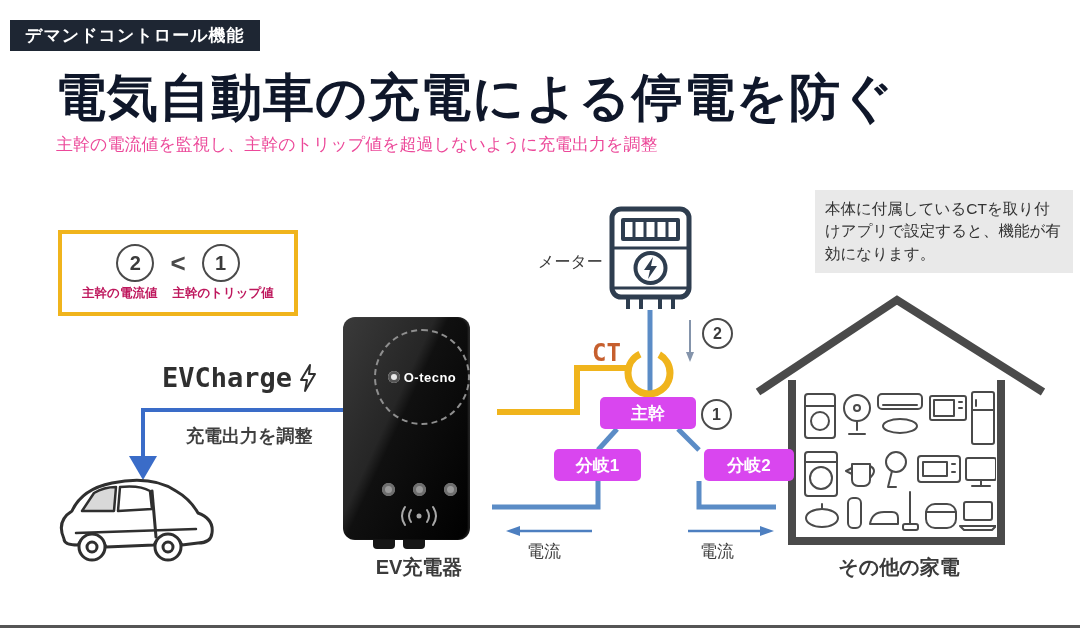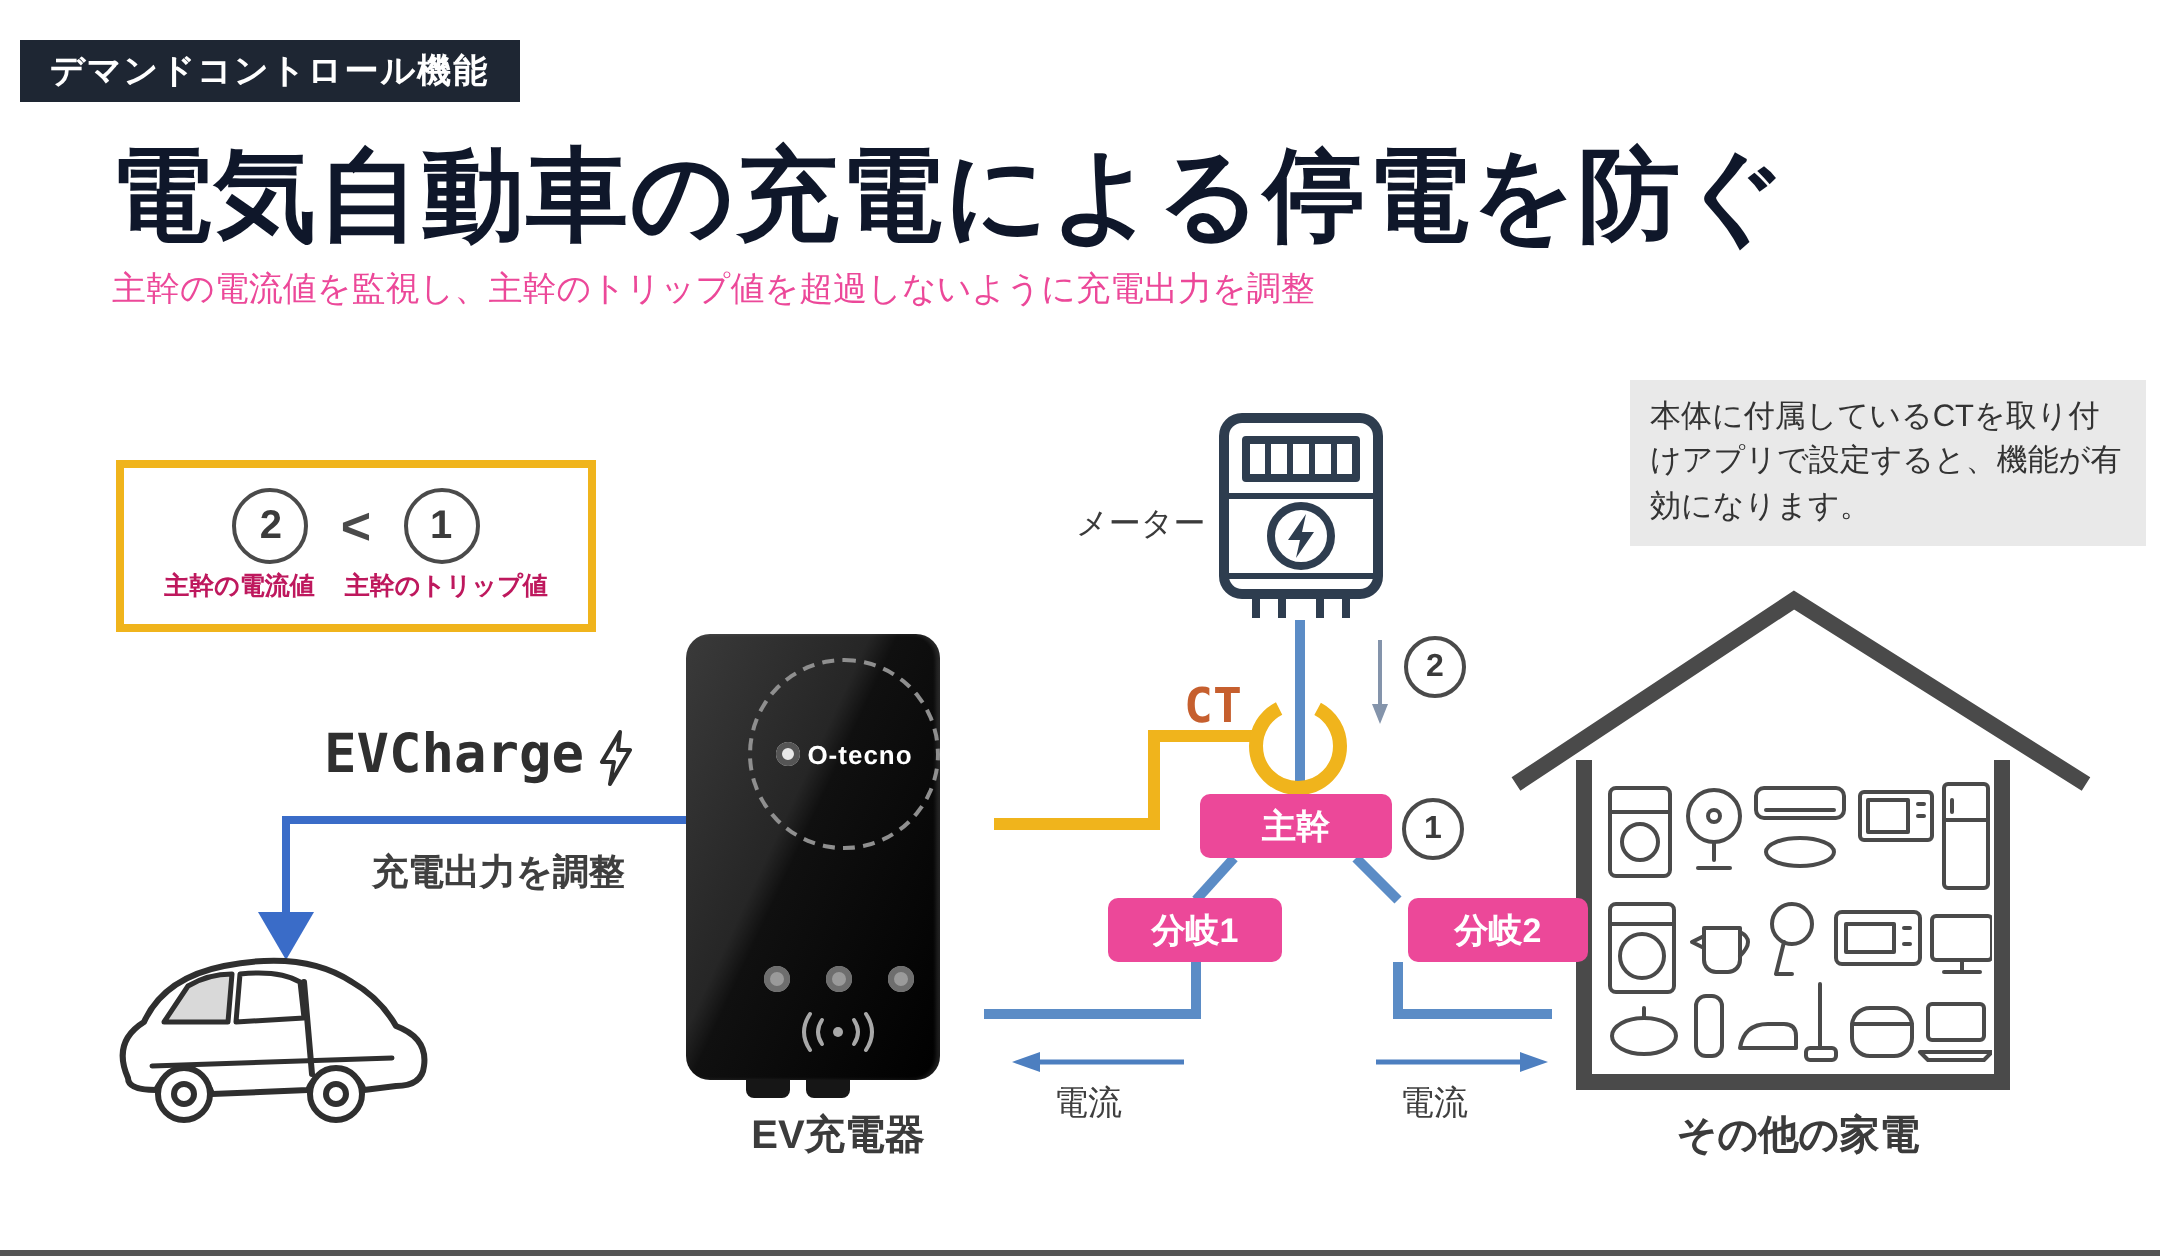--- a/index.html
+++ b/index.html
@@ -20,35 +20,35 @@
   .circle-num{width:34px;height:34px;border:2.5px solid #4a4a4a;border-radius:50%;display:flex;
               align-items:center;justify-content:center;font-size:20px;font-weight:600;color:#3b3b3b;}
   .lt{font-size:26px;font-weight:bold;color:#4a4a4a;}
   .cond-labels{display:flex;gap:15px;font-size:12.5px;font-weight:bold;color:#be185d;}
 
   
   .note-box{left:815px;top:190px;width:238px;padding:8px 10px;background:#E9E9E9;
             font-size:15.5px;line-height:1.45;color:#333;}
 
   
-  .evcharge{left:162px;top:362px;display:flex;align-items:flex-end;gap:7px;
+  .evcharge{left:162px;top:362px;display:flex;align-items:center;gap:7px;
             font-family:"DejaVu Sans Mono","Liberation Mono",monospace;
             font-size:27px;font-weight:bold;color:#2f2f2f;}
   .adjust{left:186px;top:424px;font-size:18px;font-weight:bold;color:#3f3f3f;}
   .meter-label{left:538px;top:252px;font-size:16px;color:#3b3b3b;}
   .ct-label{left:592px;top:339px;font-size:24px;font-weight:bold;color:#C65F2E;
             font-family:"DejaVu Sans Mono","Liberation Mono",monospace;}
   .charger-label{left:343px;top:554px;width:152px;text-align:center;font-size:20px;font-weight:bold;}
   .house-label{left:793px;top:554px;width:212px;text-align:center;font-size:20px;font-weight:bold;}
   .current-label{font-size:17px;color:#3f3f3f;}
   .cur-left{left:527px;top:540px;}
   .cur-right{left:700px;top:540px;}
 
   
-  .bluebox{background:#ec4899;border-radius:5px;color:#fff;font-weight:bold;font-size:17px;
+  .bluebox{background:#d946ef;border-radius:5px;color:#fff;font-weight:bold;font-size:17px;
            display:flex;align-items:center;justify-content:center;}
   .box-main{left:600px;top:397px;width:96px;height:32px;}
   .box-b1{left:554px;top:449px;width:87px;height:32px;}
   .box-b2{left:656px;top:449px;width:90px;height:32px;margin-left:48px;}
 
   
   .marker{width:27px;height:27px;border:2px solid #4a4a4a;border-radius:50%;background:#fff;
           display:flex;align-items:center;justify-content:center;font-size:16px;font-weight:600;}
   .marker-2{left:702px;top:318px;}
   .marker-1{left:701px;top:399px;}

